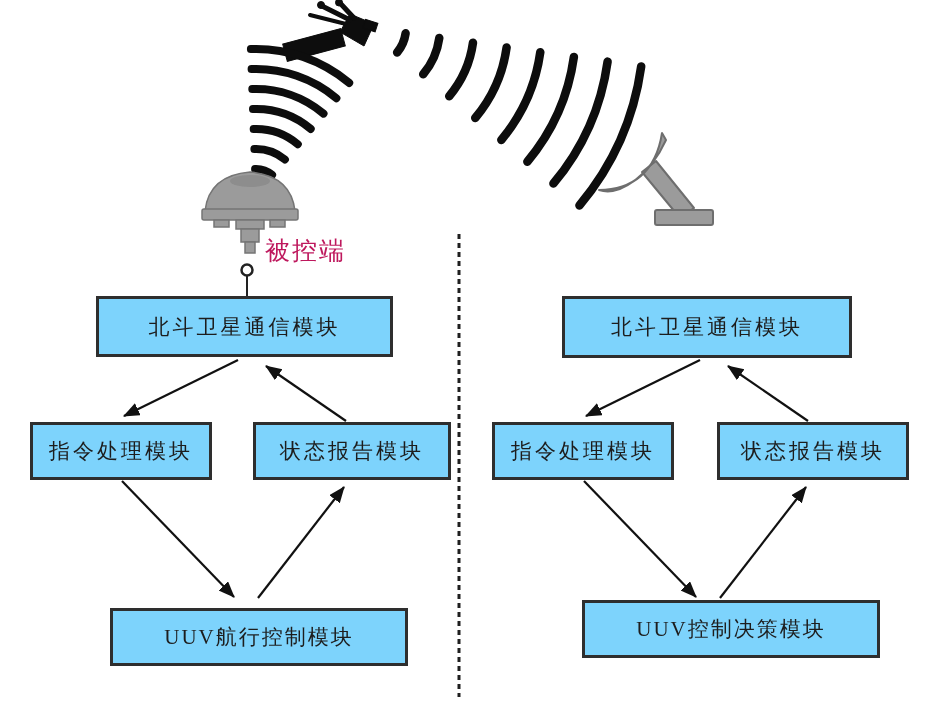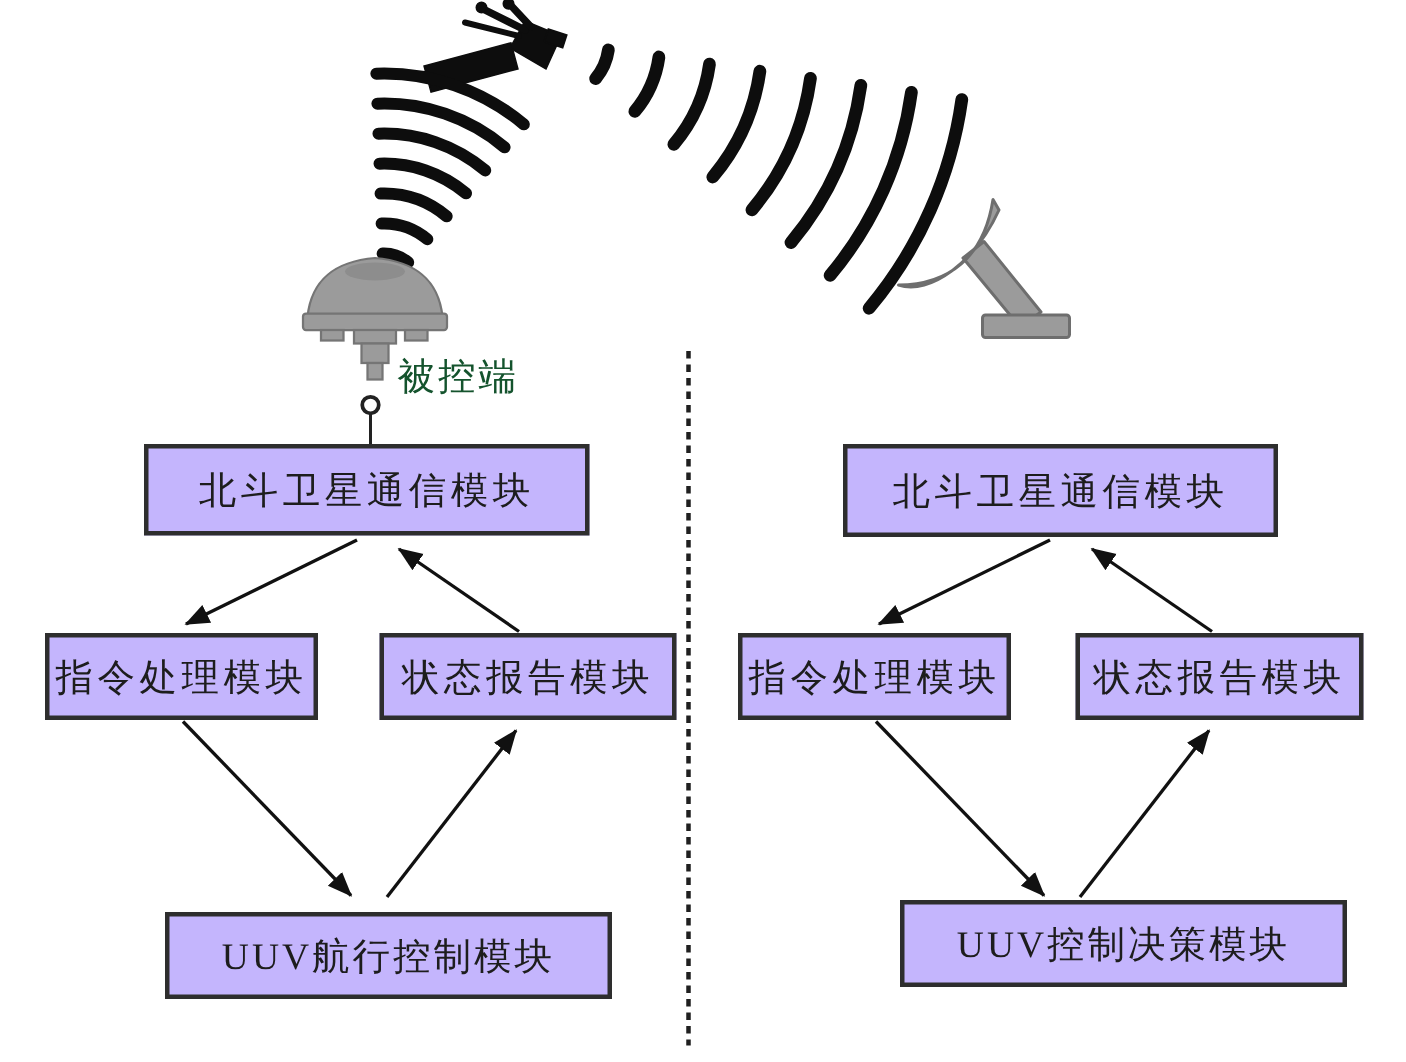--- a/index.html
+++ b/index.html
@@ -1,32 +1,32 @@
 <!DOCTYPE html>
 <html><head>
 <meta charset="utf-8">
 <style>
   html,body{margin:0;padding:0;background:#fff;}
   .stage{position:relative;width:937px;height:708px;background:#ffffff;overflow:hidden;
          font-family:"Liberation Serif","DejaVu Serif",serif;}
   .art{position:absolute;left:0;top:0;width:937px;height:708px;}
-  .mbox{position:absolute;box-sizing:border-box;background:#c4b5fd;border:3px solid #2e2e2e;
+  .mbox{position:absolute;box-sizing:border-box;background:#7dd3fc;border:3px solid #2e2e2e;
         display:flex;align-items:center;justify-content:center;
-        font-size:25px;color:#1d1d1d;letter-spacing:3px;white-space:nowrap;z-index:3;}
+        font-size:21px;color:#1d1d1d;letter-spacing:3px;white-space:nowrap;z-index:3;}
   .mbox.wide{letter-spacing:2px;}
-  .side-label{position:absolute;font-size:25px;color:#14532d;letter-spacing:2px;z-index:3;}
+  .side-label{position:absolute;font-size:25px;color:#be185d;letter-spacing:2px;z-index:3;}
   
   #box-l-sat{left:96px;top:296px;width:297px;height:61px;}
   #box-l-cmd{left:30px;top:422px;width:182px;height:58px;}
   #box-l-sta{left:253px;top:422px;width:198px;height:58px;}
   #box-l-ctl{left:110px;top:608px;width:298px;height:58px;}
   #box-r-sat{left:562px;top:296px;width:290px;height:62px;}
   #box-r-cmd{left:492px;top:422px;width:182px;height:58px;}
   #box-r-sta{left:717px;top:422px;width:192px;height:58px;}
-  #box-r-dec{left:600px;top:600px;width:298px;height:58px;}
+  #box-r-dec{left:582px;top:600px;width:298px;height:58px;}
   #label-left{left:265px;top:234px;}
   #label-right{left:752px;top:234px;}
 </style>
 </head>
 <body>
 
 <div class="stage">
 
   <svg class="art" viewBox="0 0 937 708">
     <defs>

